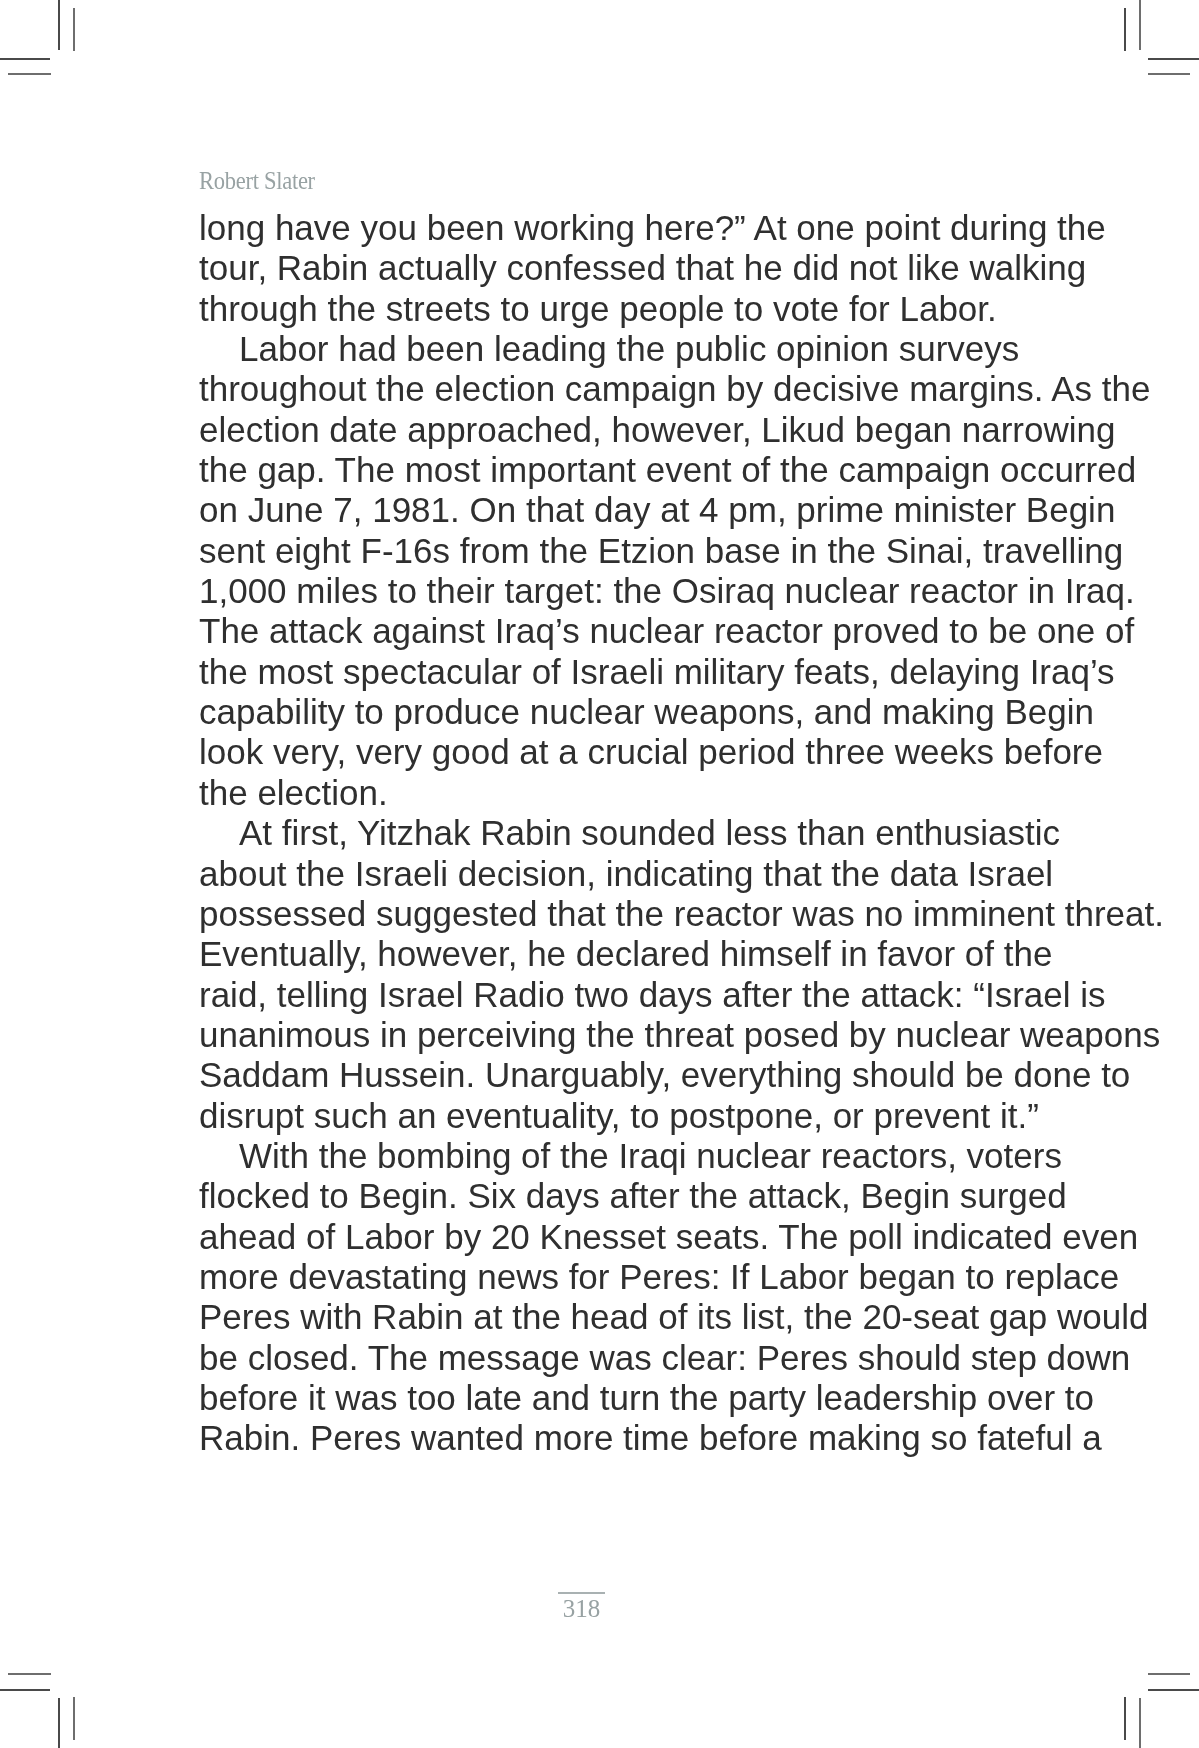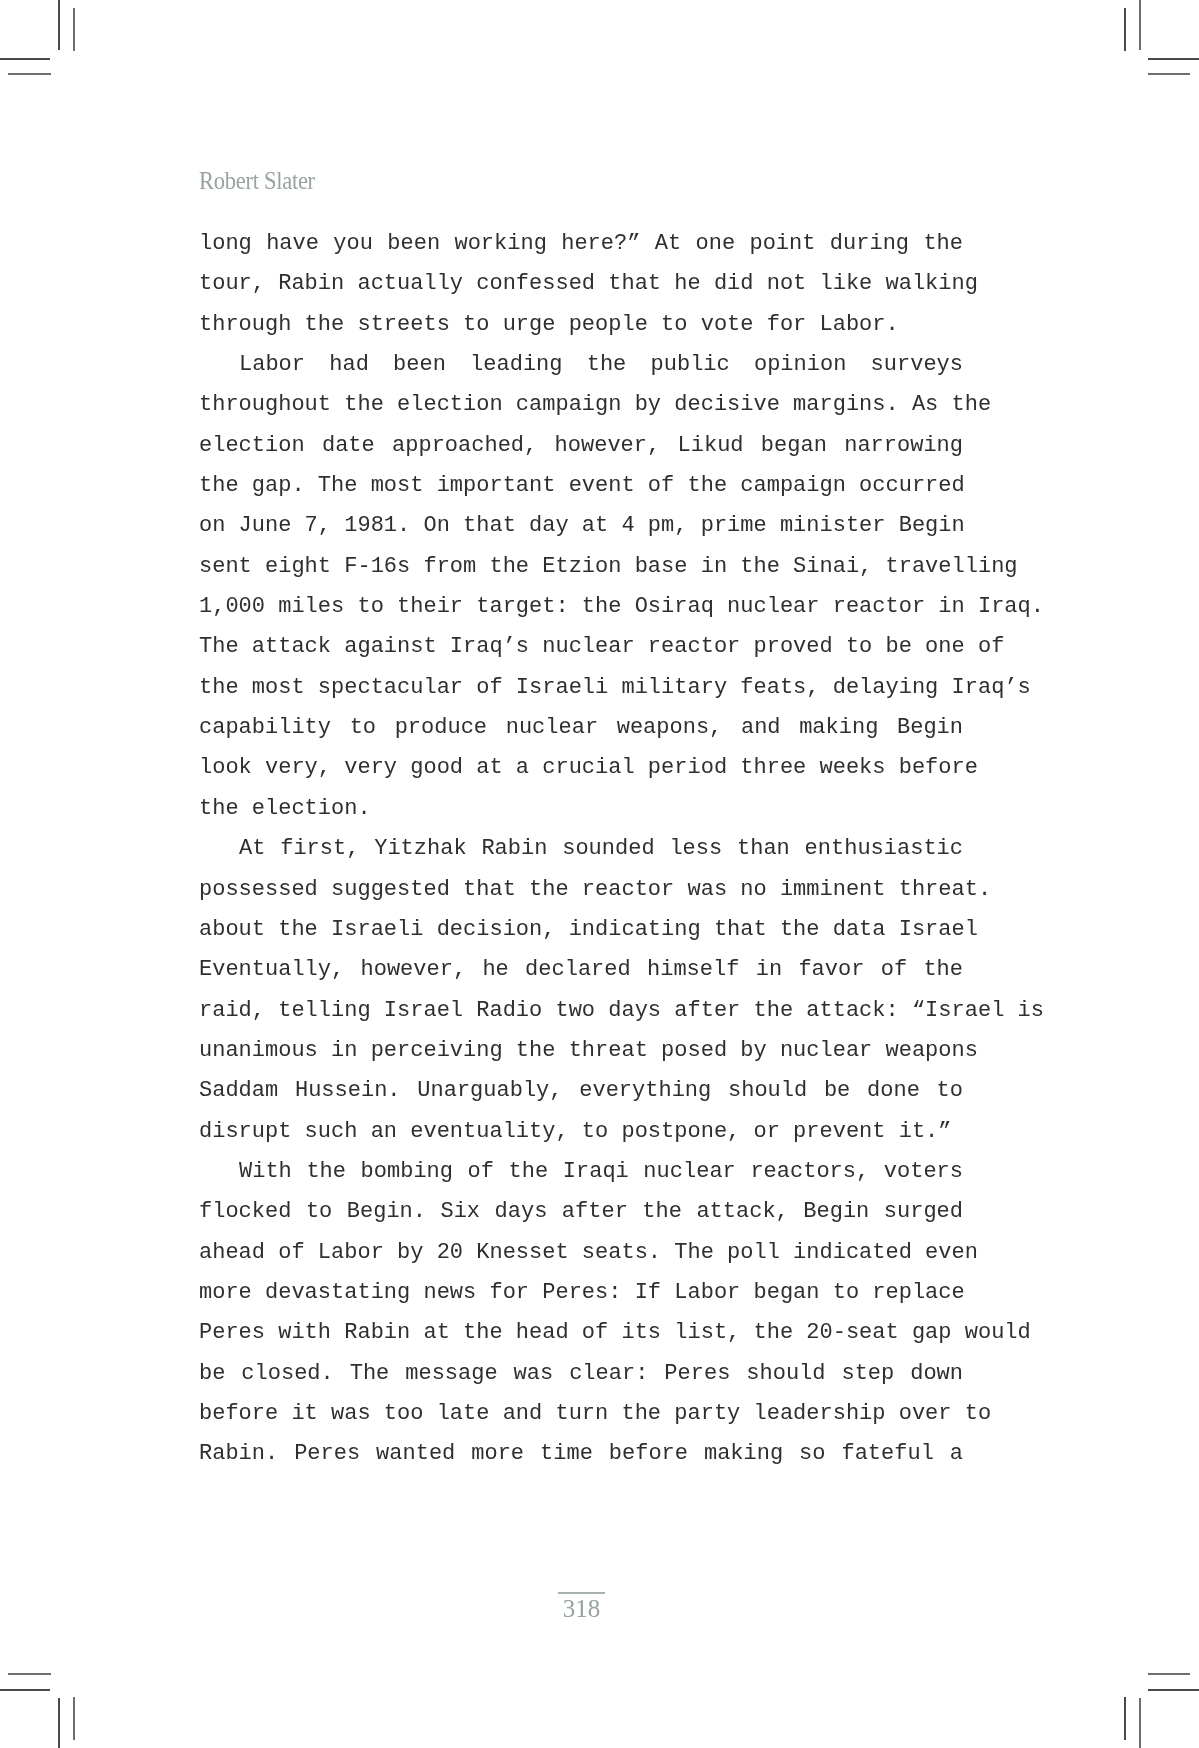--- a/index.html
+++ b/index.html
@@ -6,22 +6,22 @@
     body { width: 1199px; height: 1748px; position: relative; overflow: hidden; }
     .crop { position: absolute; background: #6e6e6e; }
     .crop.dark { background: #4a4a4a; }
     .running-head {
       position: absolute; left: 199px; top: 166px;
       font-family: "Liberation Serif", serif; font-size: 25px;
       color: #98a2a3; letter-spacing: -0.3px; line-height: 30px;
       transform: scaleX(0.9); transform-origin: left top;
     }
     .body-text {
-      position: absolute; left: 199px; top: 224px; width: 764px;
-      font-family: Liberation Mono, monospace; font-size: 22px;
+      position: absolute; left: 199px; top: 208px; width: 764px;
+      font-family: Liberation Sans, sans-serif; font-size: 35px;
       line-height: 40.35px; color: #2f2f2f;
     }
     .line {
       display: block; white-space: nowrap; height: 40.35px;
       text-align: justify; text-align-last: justify;
     }
     .line.last { text-align-last: left; }
     .line.indent { padding-left: 40px; }
     .page-number {
       position: absolute; left: 558px; top: 1552px; width: 47px;
@@ -73,22 +73,22 @@
       <div class="line">sent eight F-16s from the Etzion base in the Sinai, travelling</div>
       <div class="line">1,000 miles to their target: the Osiraq nuclear reactor in Iraq.</div>
       <div class="line">The attack against Iraq’s nuclear reactor proved to be one of</div>
       <div class="line">the most spectacular of Israeli military feats, delaying Iraq’s</div>
       <div class="line">capability to produce nuclear weapons, and making Begin</div>
       <div class="line">look very, very good at a crucial period three weeks before</div>
       <div class="line last">the election.</div>
     </div>
     <div>
       <div class="line indent">At first, Yitzhak Rabin sounded less than enthusiastic</div>
+      <div class="line">about the Israeli decision, indicating that the data Israel</div>
       <div class="line">possessed suggested that the reactor was no imminent threat.</div>
-      <div class="line">about the Israeli decision, indicating that the data Israel</div>
       <div class="line">Eventually, however, he declared himself in favor of the</div>
       <div class="line">raid, telling Israel Radio two days after the attack: “Israel is</div>
       <div class="line">unanimous in perceiving the threat posed by nuclear weapons</div>
       <div class="line">Saddam Hussein. Unarguably, everything should be done to</div>
       <div class="line last">disrupt such an eventuality, to postpone, or prevent it.”</div>
     </div>
     <div>
       <div class="line indent">With the bombing of the Iraqi nuclear reactors, voters</div>
       <div class="line">flocked to Begin. Six days after the attack, Begin surged</div>
       <div class="line">ahead of Labor by 20 Knesset seats. The poll indicated even</div>

